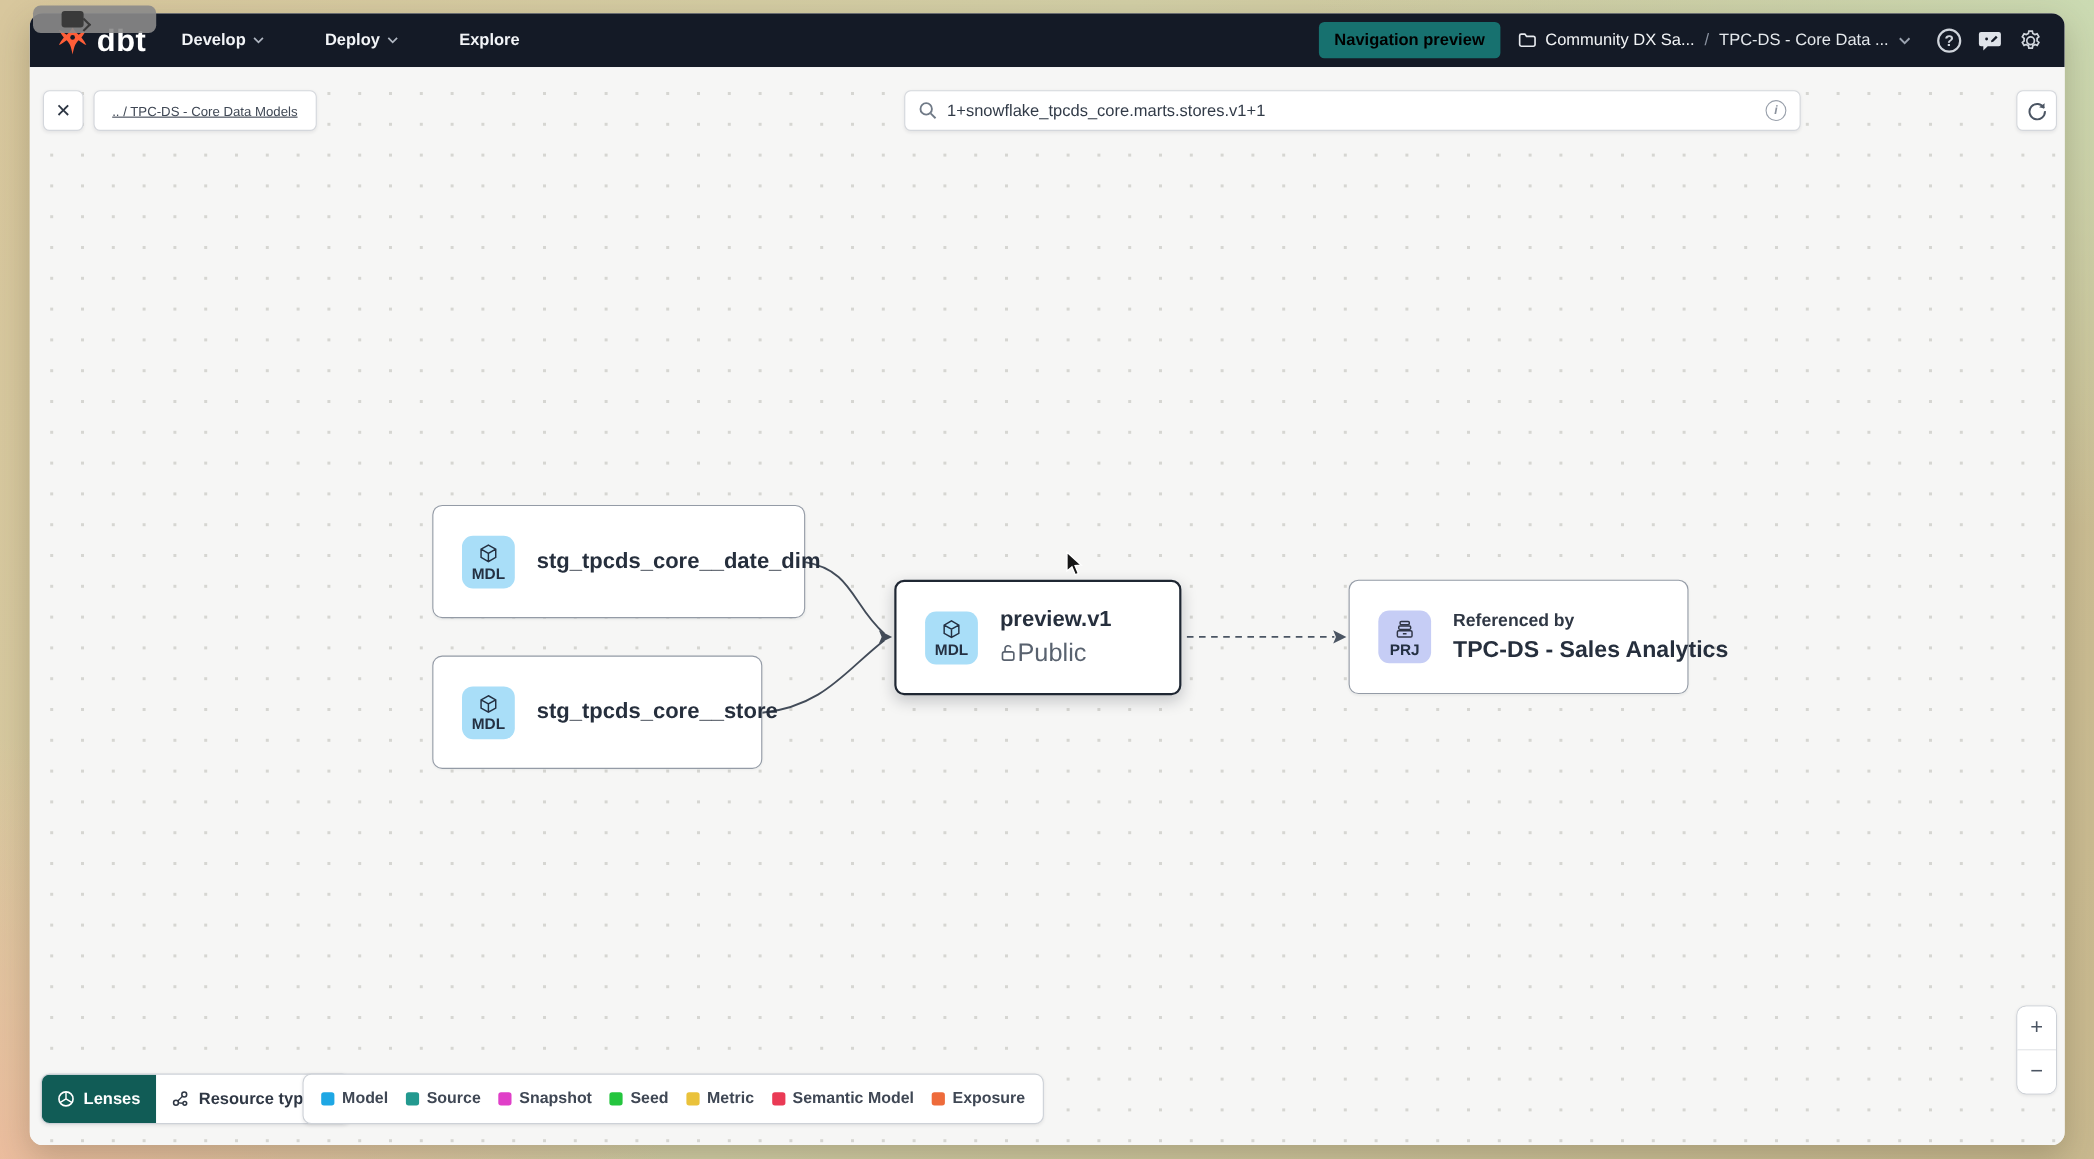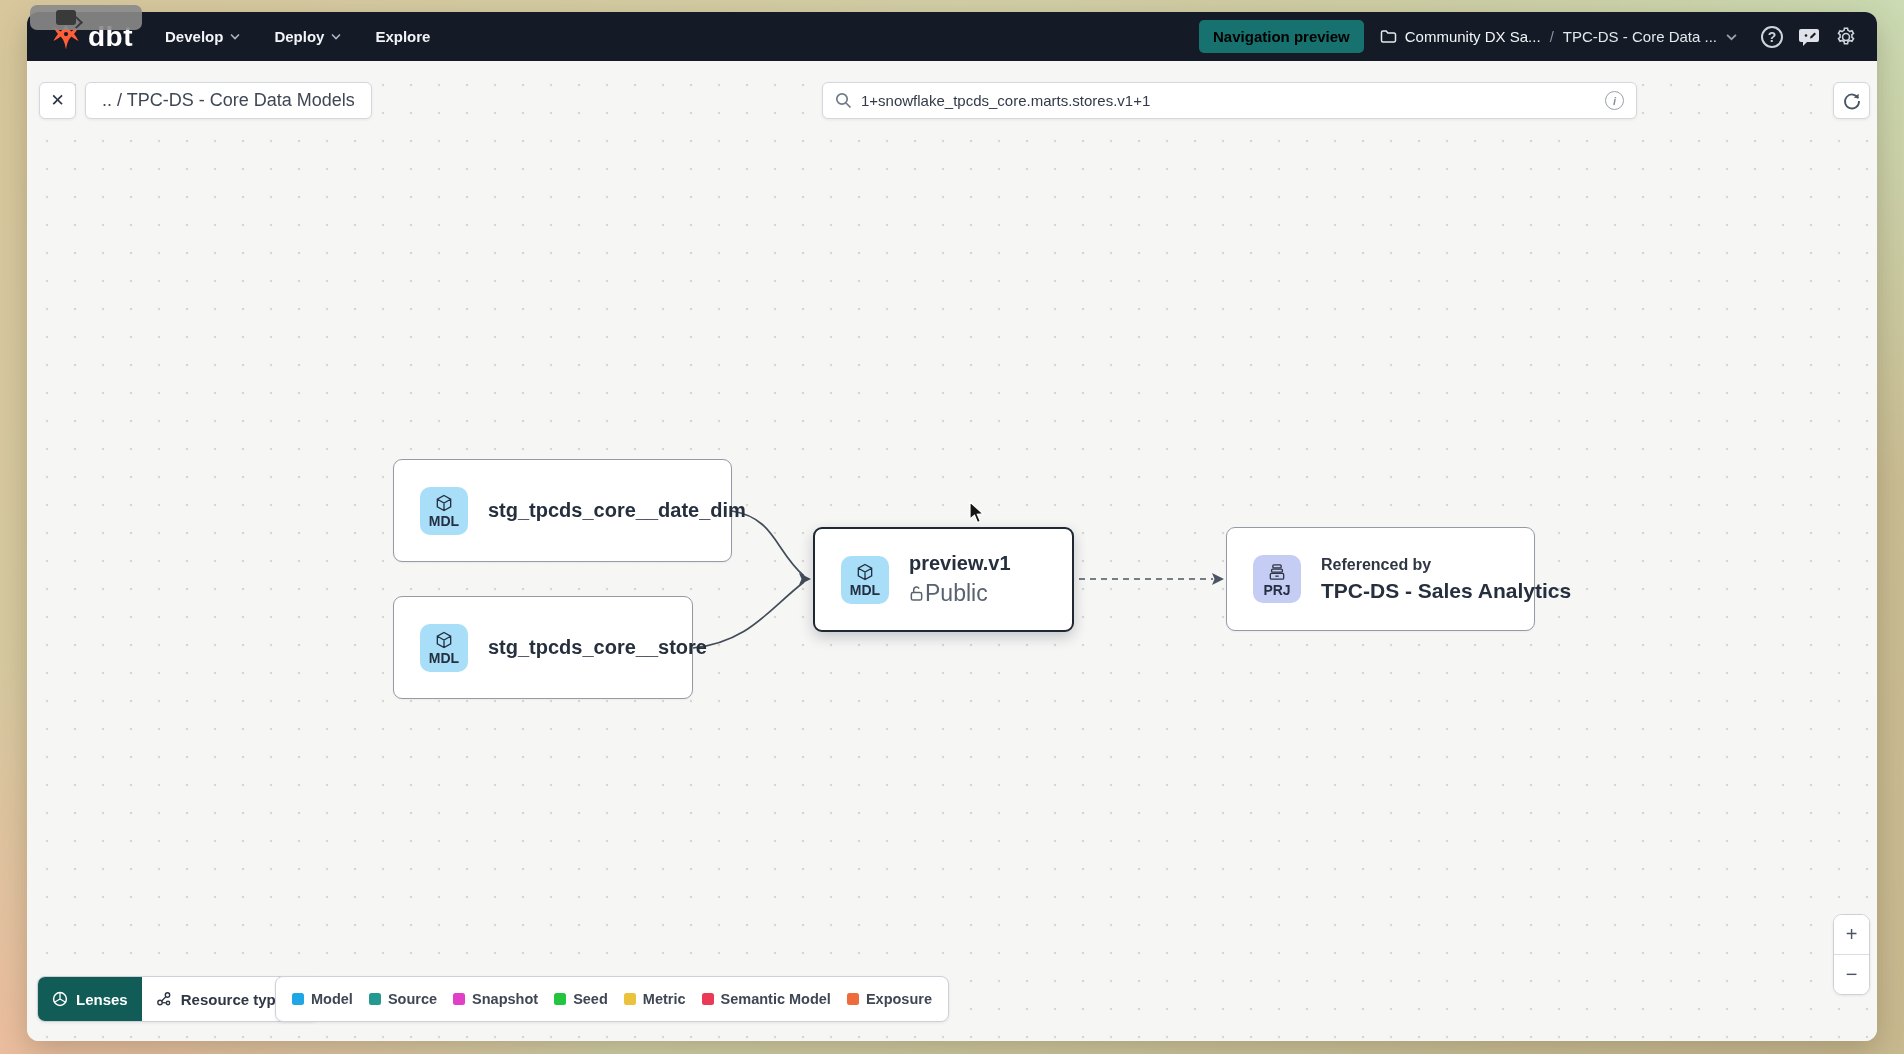--- a/index.html
+++ b/index.html
@@ -21,21 +21,21 @@
     border-right:2px solid #3a3a3a;border-bottom:2px solid #3a3a3a;transform:rotate(-45deg);}
 
   
   .window{position:absolute;left:27px;top:12px;width:1850px;height:1029px;border-radius:12px;
     overflow:hidden;background:#f6f6f5;box-shadow:0 10px 30px rgba(60,50,30,.25);}
 
   
   .navbar{height:49px;background:#141a26;display:flex;align-items:center;padding:0 20px 0 24px;}
   .logo{display:flex;align-items:center;gap:7px;margin-right:32px;}
   .logo-text{color:#fff;font-size:28px;font-weight:800;letter-spacing:.5px;}
-  .nav-menus{display:flex;align-items:flex-end;gap:34px;}
+  .nav-menus{display:flex;align-items:flex-end;gap:55px;}
   .nav-item{display:flex;align-items:center;gap:7px;color:#f2f4f7;font-size:15px;font-weight:700;cursor:pointer;}
   .chev{display:inline-block;}
   .chev svg{display:block;}
   .nav-right{margin-left:auto;display:flex;align-items:center;gap:16px;}
   .preview-btn{background:#17716f;color:#000000;font-size:15px;font-weight:700;border:none;
     border-radius:5px;padding:8px 14px;cursor:pointer;}
   .breadcrumb{display:flex;align-items:center;gap:9px;color:#e6e9ee;font-size:15px;}
   .crumb-account{font-weight:400;color:#f2f4f6;display:flex;align-items:center;gap:8px;text-align:right;}
   .crumb-sep{color:#8b93a1;}
   .crumb-project{color:#e4e8ec;}
@@ -46,21 +46,21 @@
 
   
   .canvas{position:relative;width:1850px;height:980px;background:#f6f6f5;
     background-image:radial-gradient(circle,#d6d6d2 1.4px,transparent 1.6px);
     background-size:28px 28px;background-position:6px 10px;}
 
   
   .tool{position:absolute;background:#fff;border:1px solid #d4d7dc;border-radius:6px;
     box-shadow:0 1px 3px rgba(25,30,40,.07);display:flex;align-items:center;}
   .close-btn{left:12px;top:21px;width:37px;height:37px;justify-content:center;font-size:17px;color:#2d3643;cursor:pointer;}
-  .path-chip{left:58px;top:21px;height:37px;padding:0 16px;font-size:18px;color:#3f4754;cursor:pointer;}
+  .path-chip{left:58px;top:21px;height:37px;padding:0 16px;font-size:12px;color:#3f4754;cursor:pointer;text-decoration:underline;}
   .search-box{left:795px;top:21px;width:815px;height:37px;padding:0 12px;gap:9px;}
   .search-box input{flex:1;border:none;outline:none;font-size:15px;color:#323b48;background:transparent;
     font-family:"Liberation Sans",sans-serif;}
   .info-icon{width:19px;height:19px;border:1.6px solid #99a0ab;border-radius:50%;color:#8a919d;
     font-size:11px;font-weight:700;font-style:italic;display:flex;align-items:center;justify-content:center;cursor:pointer;}
   .refresh-btn{left:1806px;top:21px;width:37px;height:37px;justify-content:center;cursor:pointer;}
 
   
   .node{position:absolute;background:#fff;border:1px solid #949ba6;border-radius:9px;
     display:flex;align-items:center;gap:20px;padding:0 26px;cursor:pointer;

